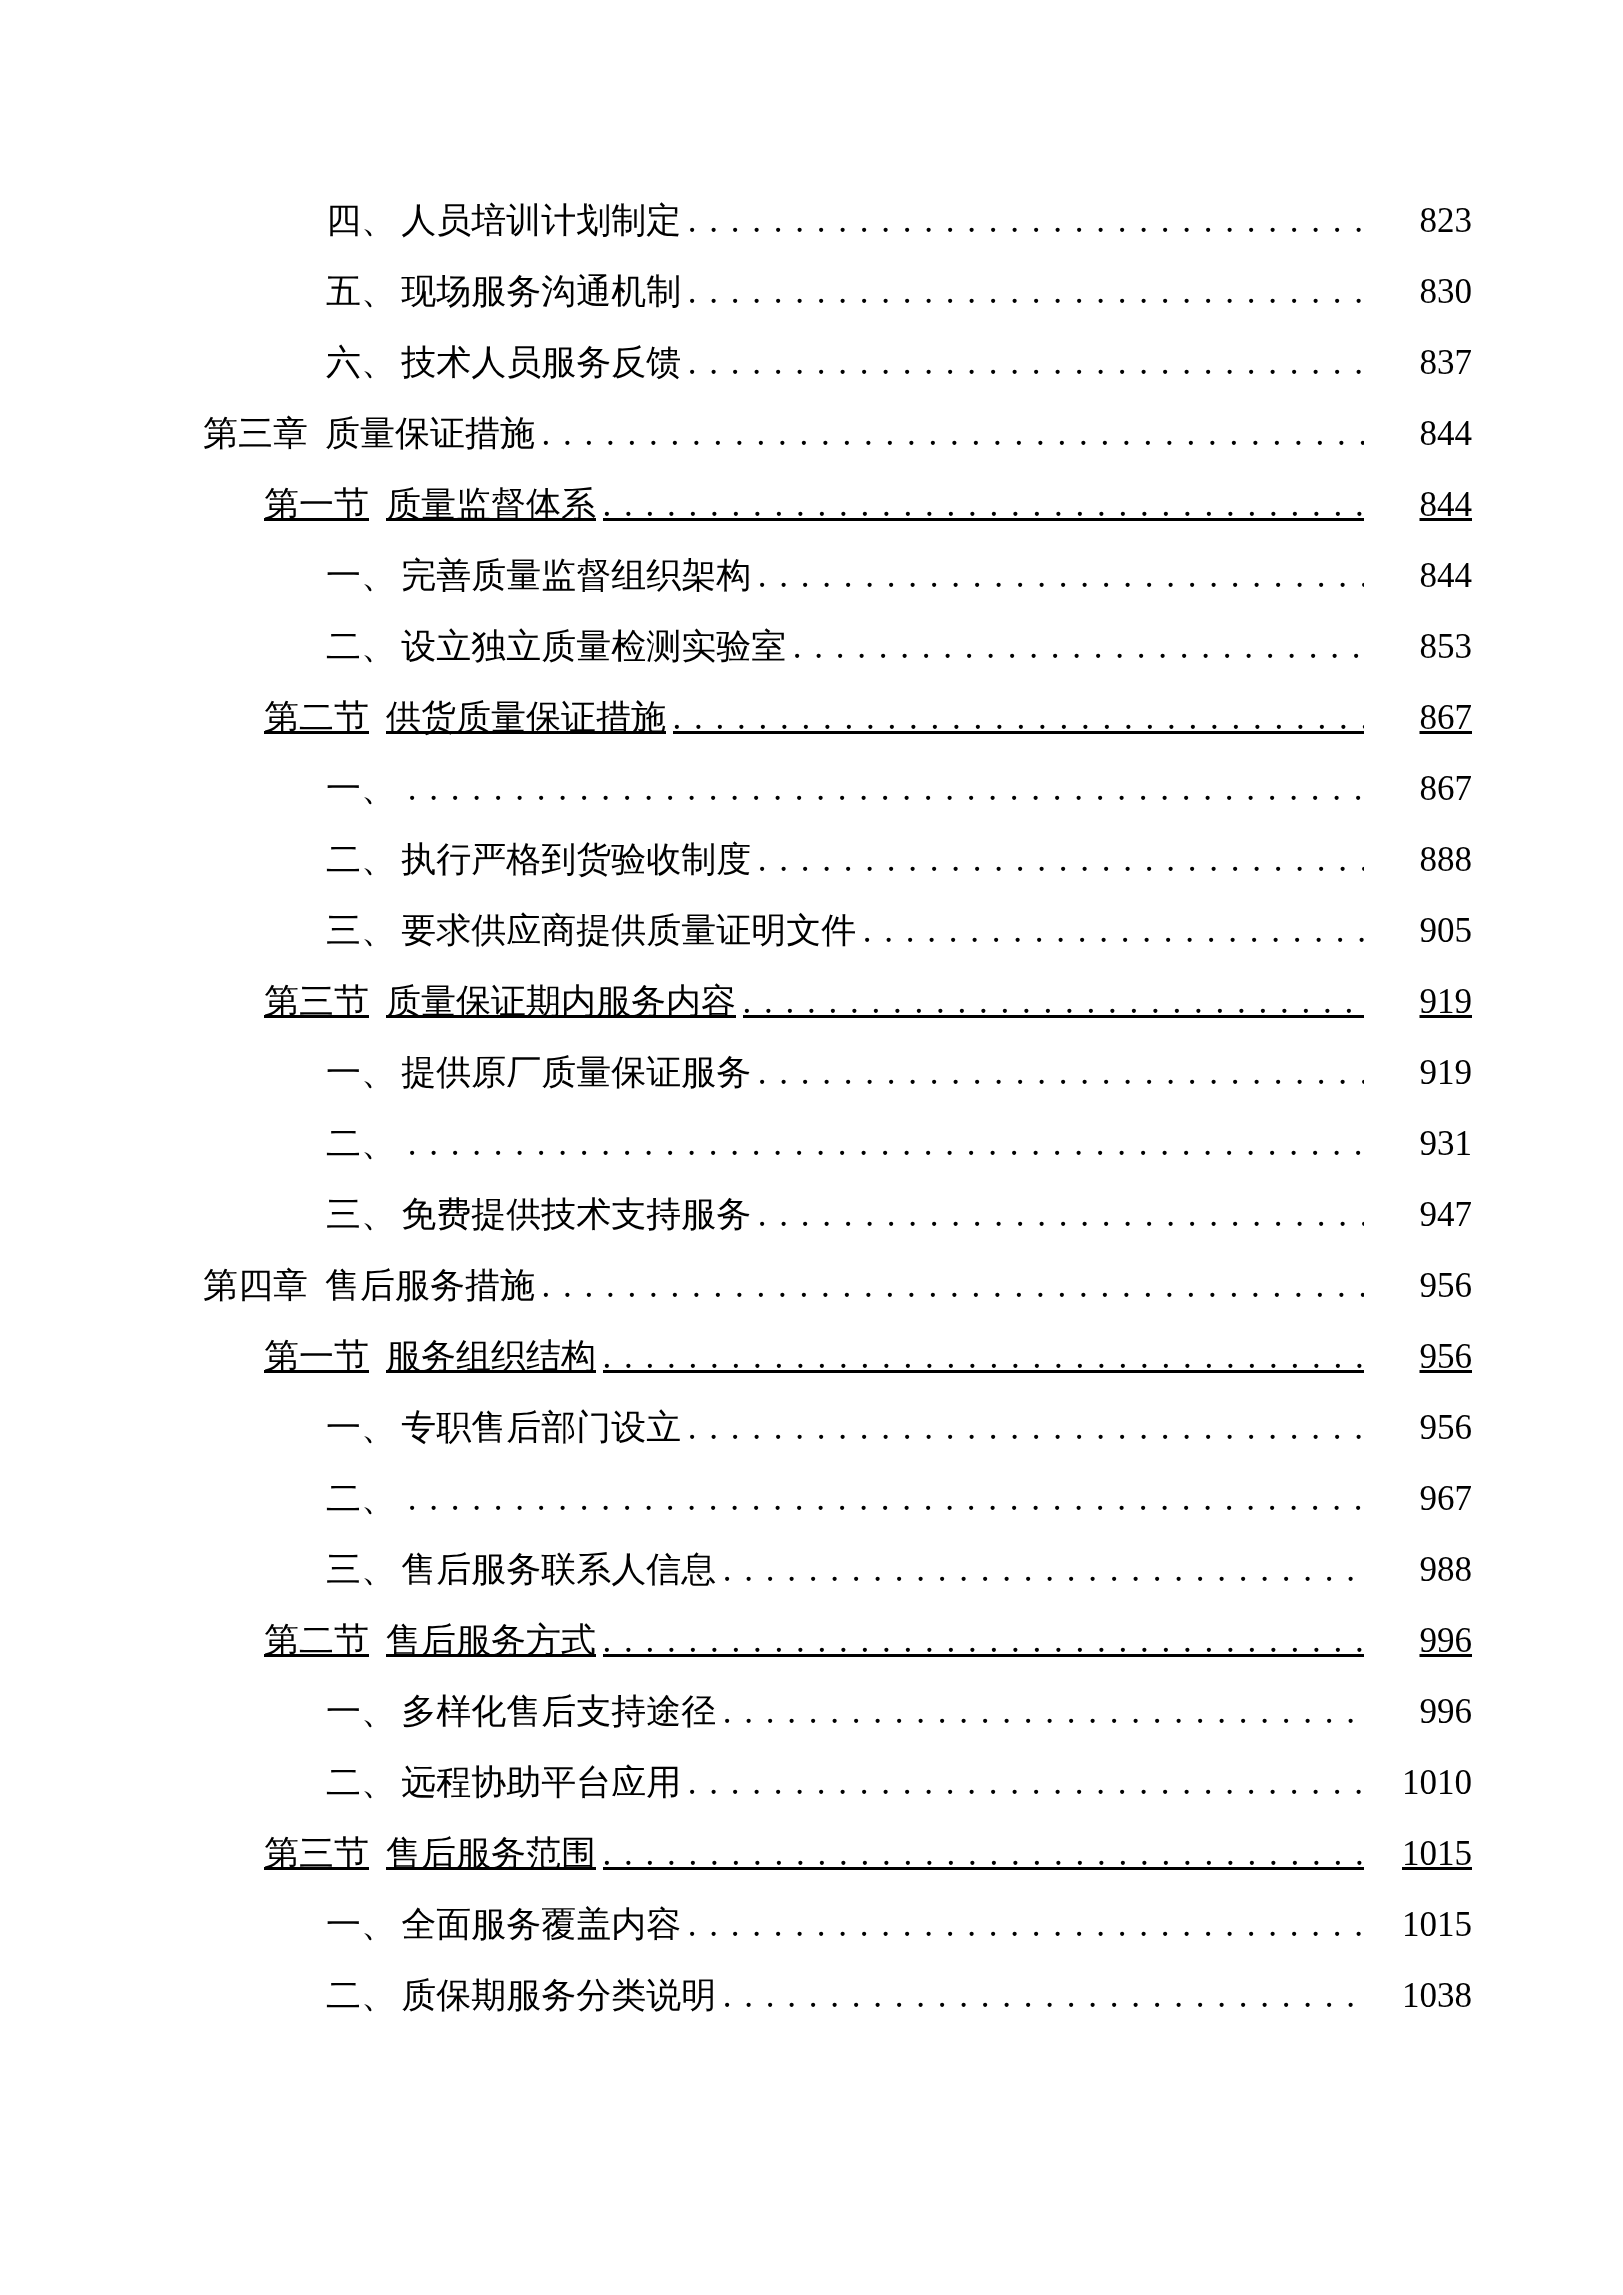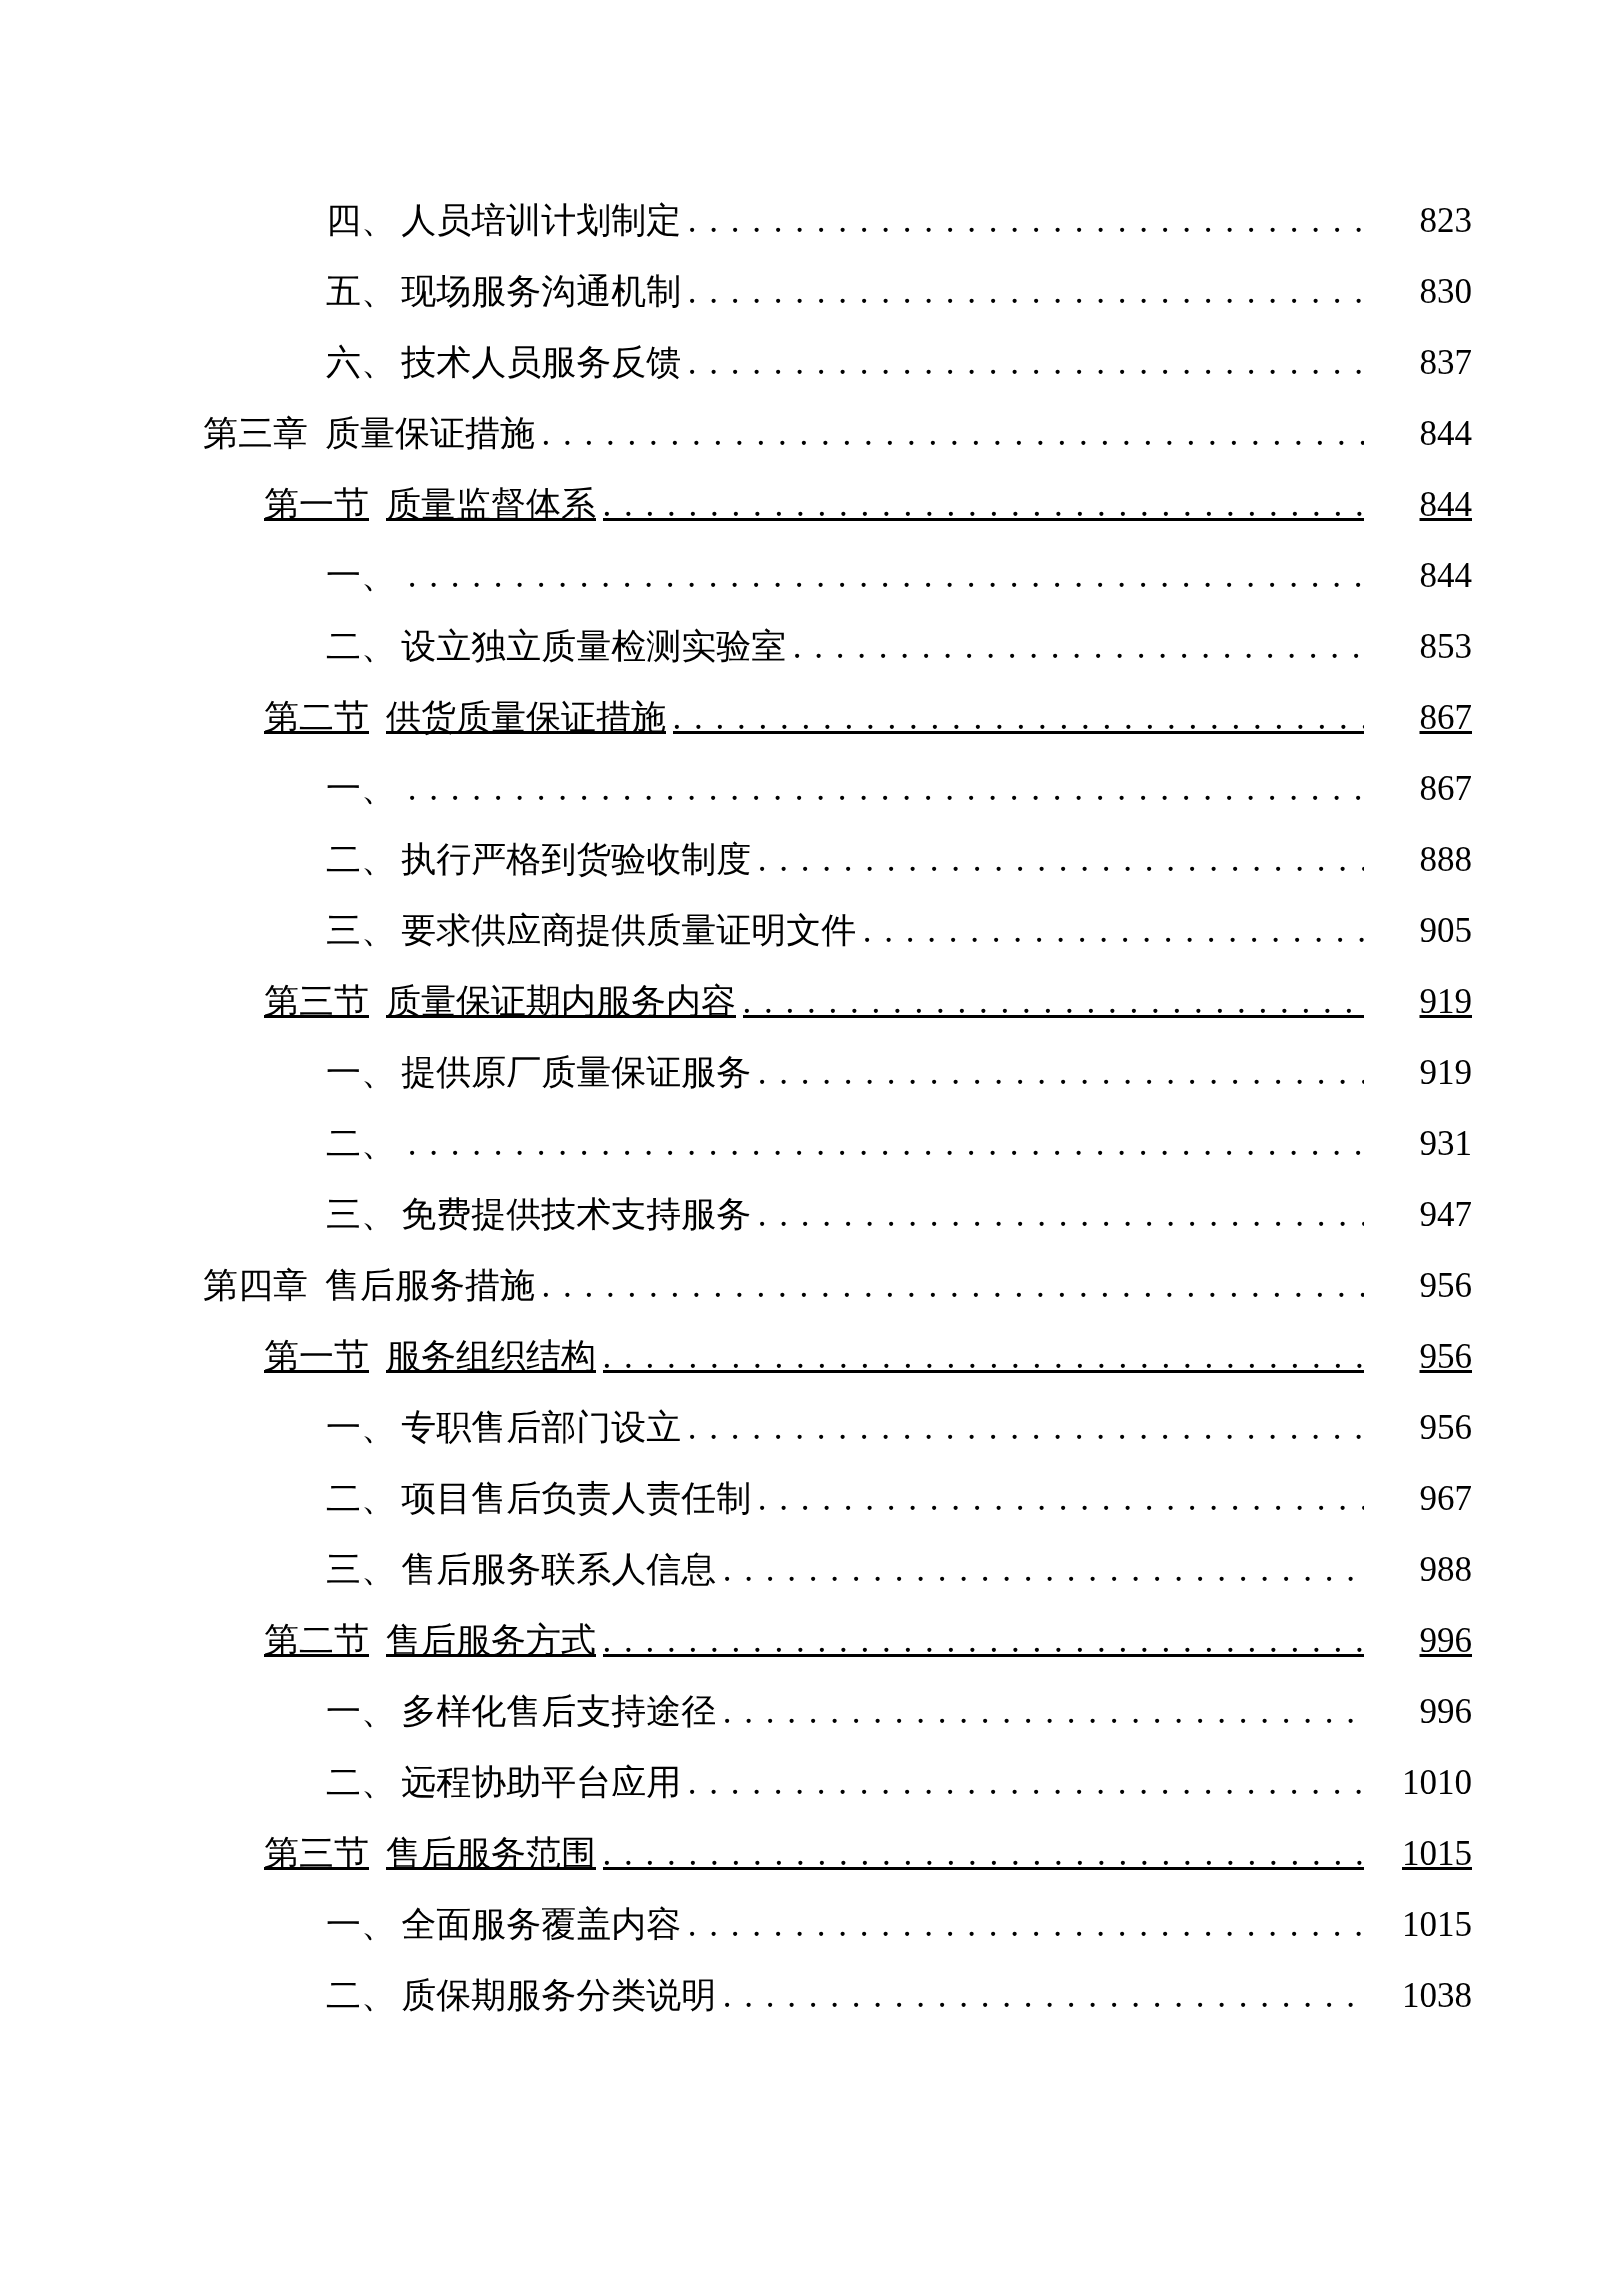--- a/index.html
+++ b/index.html
@@ -91,20 +91,21 @@
         <span class="toc-page">844</span>
       </div>
       <div class="toc-row level-section">
         <span class="toc-label">第一节</span>
         <span class="toc-title">质量监督体系</span>
         <span class="toc-dots"></span>
         <span class="toc-page">844</span>
       </div>
       <div class="toc-row level-item">
         <span class="toc-label">一、</span>
+        <span class="toc-title">完善质量监督组织架构</span>
         <span class="toc-dots"></span>
         <span class="toc-page">844</span>
       </div>
       <div class="toc-row level-item">
         <span class="toc-label">二、</span>
         <span class="toc-title">设立独立质量检测实验室</span>
         <span class="toc-dots"></span>
         <span class="toc-page">853</span>
       </div>
       <div class="toc-row level-section">
@@ -166,21 +167,20 @@
         <span class="toc-page">956</span>
       </div>
       <div class="toc-row level-item">
         <span class="toc-label">一、</span>
         <span class="toc-title">专职售后部门设立</span>
         <span class="toc-dots"></span>
         <span class="toc-page">956</span>
       </div>
       <div class="toc-row level-item">
         <span class="toc-label">二、</span>
-        <span class="toc-title">项目售后负责人责任制</span>
         <span class="toc-dots"></span>
         <span class="toc-page">967</span>
       </div>
       <div class="toc-row level-item">
         <span class="toc-label">三、</span>
         <span class="toc-title">售后服务联系人信息</span>
         <span class="toc-dots"></span>
         <span class="toc-page">988</span>
       </div>
       <div class="toc-row level-section">

